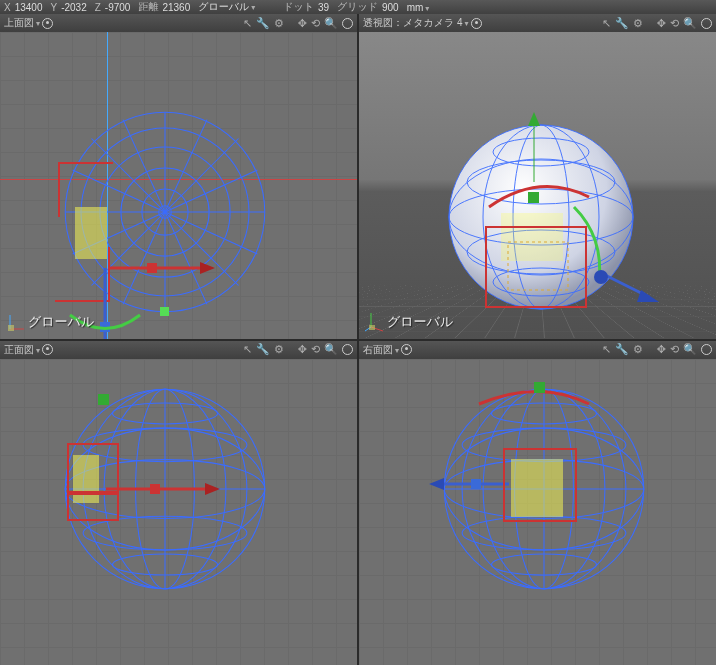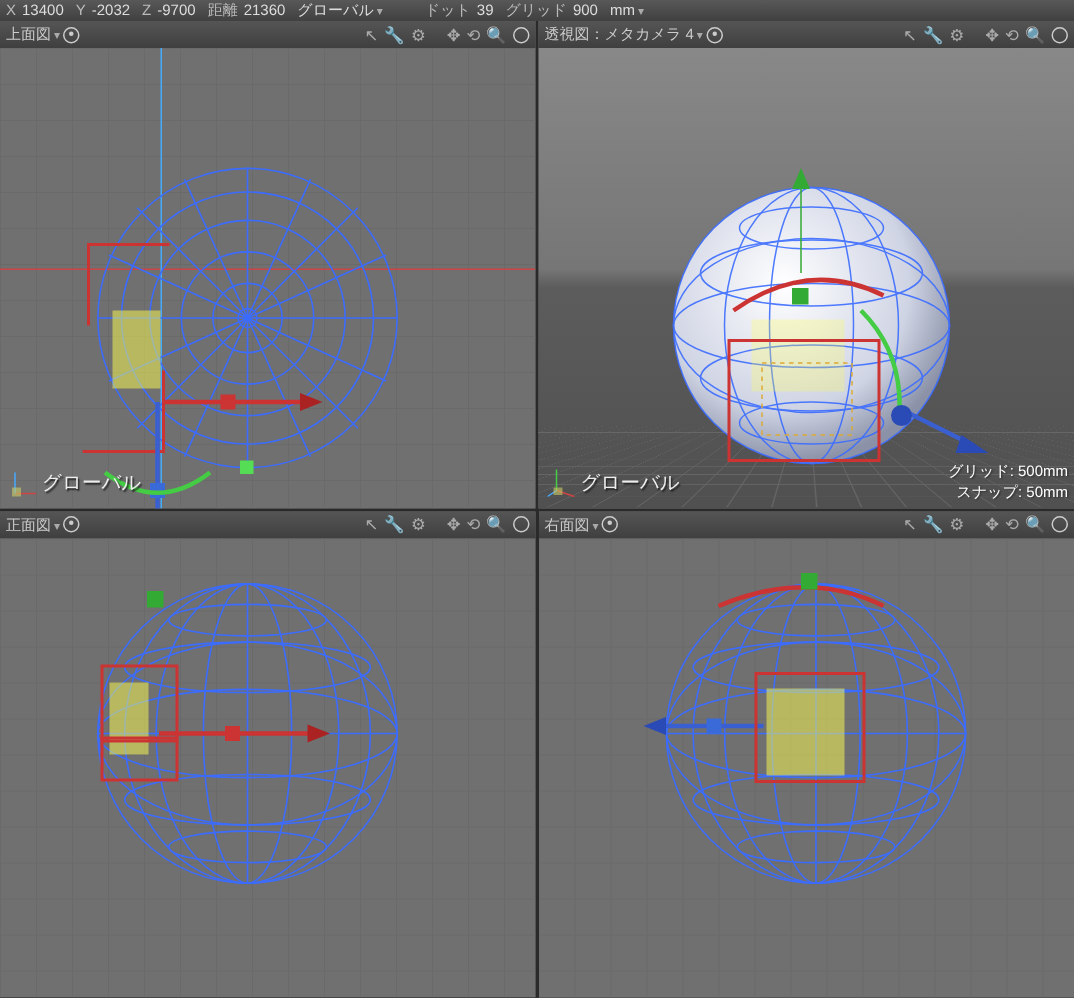--- a/index.html
+++ b/index.html
@@ -211,24 +211,20 @@
 
         <div class="axis-gizmo">
           <svg viewBox="0 0 22 22">
               <line x1="6" y1="16" x2="18" y2="20" stroke="#c44"></line>
               <line x1="6" y1="16" x2="6" y2="2" stroke="#4c4"></line>
               <line x1="6" y1="16" x2="0" y2="20" stroke="#4af"></line>
               <rect x="4" y="14" width="6" height="5" fill="#cc6" opacity="0.6"></rect>
             </svg>
         </div>
         <div class="vp-label">グローバル</div>
-        <div class="vp-info">
-          <div>グリッド: 500mm</div>
-          <div>スナップ: 50mm</div>
-        </div>
       </div>
     </div>
 
     <div class="viewport">
       <div class="vp-header">
         <div class="vp-title">
           <span><span>正面図</span><span class="chev">▾</span></span>
           <span class="ring-icon inner"></span>
         </div>
         <div class="vp-tools">

